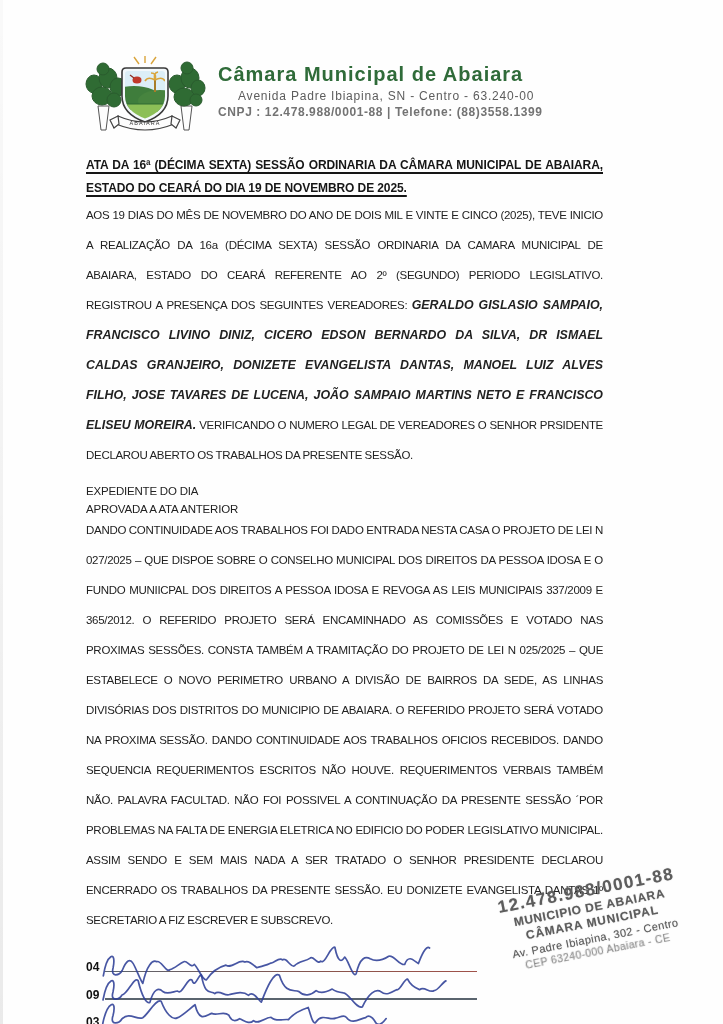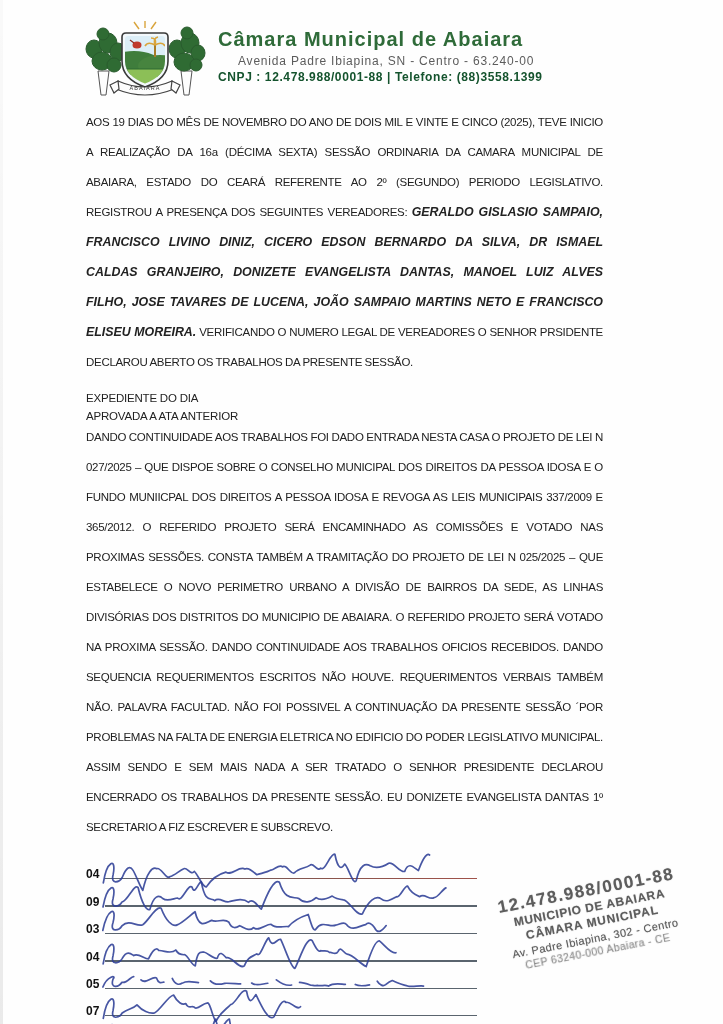--- a/index.html
+++ b/index.html
@@ -9,26 +9,26 @@
     margin:0 auto;
     background:#fefefe;
     overflow:hidden;
     font-family:"Liberation Sans", sans-serif;
     color:#1f1f1f;
     box-shadow:0 0 6px rgba(0,0,0,.25);
   }
   .scan-edge{position:absolute;left:0;top:0;width:3px;height:100%;
     background:linear-gradient(180deg,rgba(0,0,0,.02),rgba(0,0,0,.08));}
   
-  .header{display:flex;align-items:flex-start;padding:19px 0 0 84px;}
+  .header{display:flex;align-items:flex-start;padding:54px 0 0 84px;}
   .logo{flex:0 0 auto;margin-right:12px;}
   .header-text{padding-top:8px;}
   .org-name{font-size:20px;font-weight:700;letter-spacing:1px;color:#2f6b39;line-height:24px;}
   .addr{font-size:12px;color:#5c5c5c;letter-spacing:.8px;margin-top:2px;line-height:16px;margin-left:20px;}
-  .cnpj{font-size:12px;color:#14532d;letter-spacing:.6px;font-weight:600;line-height:17px;}
+  .cnpj{font-size:12px;color:#737373;letter-spacing:.6px;font-weight:600;line-height:17px;}
   
   .col{margin:0 120px 0 86px;width:517px;}
   .doc-title{
     margin-top:12px;
     font-size:12px;font-weight:700;letter-spacing:-0.1px;
     line-height:23px;text-align:justify;
     text-decoration:underline;text-decoration-thickness:1.5px;text-underline-offset:3px;
     color:#161616;
   }
   p.body-par{
@@ -127,20 +127,21 @@
     </div>
     <div class="header-text">
       <div class="org-name">Câmara Municipal de Abaiara</div>
       <div class="addr">Avenida Padre Ibiapina, SN - Centro - 63.240-00</div>
       <div class="cnpj">CNPJ : 12.478.988/0001-88  | Telefone: (88)3558.1399</div>
     </div>
   </div>
 
   <div class="col">
 
+    <div class="doc-title">ATA DA 16ª (DÉCIMA SEXTA) SESSÃO ORDINARIA DA CÂMARA MUNICIPAL DE ABAIARA, ESTADO DO CEARÁ DO DIA 19 DE NOVEMBRO DE 2025.</div>
 
     <p class="body-par par-opening"><span>AOS 19 DIAS DO MÊS DE NOVEMBRO DO ANO DE DOIS MIL E VINTE E CINCO (2025), TEVE INICIO A REALIZAÇÃO DA 16a (DÉCIMA SEXTA) SESSÃO ORDINARIA DA CAMARA MUNICIPAL DE ABAIARA, ESTADO DO CEARÁ REFERENTE AO 2º (SEGUNDO) PERIODO LEGISLATIVO. REGISTROU A PRESENÇA DOS SEGUINTES VEREADORES: </span><span class="names">GERALDO GISLASIO SAMPAIO, FRANCISCO LIVINO DINIZ, CICERO EDSON BERNARDO DA SILVA, DR ISMAEL CALDAS GRANJEIRO, DONIZETE EVANGELISTA DANTAS, MANOEL LUIZ ALVES FILHO, JOSE TAVARES DE LUCENA, JOÃO SAMPAIO MARTINS NETO E FRANCISCO ELISEU MOREIRA.</span><span> VERIFICANDO O NUMERO LEGAL DE VEREADORES O SENHOR PRSIDENTE DECLAROU ABERTO OS TRABALHOS DA PRESENTE SESSÃO.</span></p>
 
     <div class="label-line">EXPEDIENTE DO DIA</div>
     <div class="label-line2">APROVADA A ATA ANTERIOR</div>
 
     <p class="body-par par-body">DANDO CONTINUIDADE AOS TRABALHOS FOI DADO ENTRADA NESTA CASA O PROJETO DE LEI N 027/2025 – QUE DISPOE SOBRE O CONSELHO MUNICIPAL DOS DIREITOS DA PESSOA IDOSA E O FUNDO MUNIICPAL DOS DIREITOS A PESSOA IDOSA E REVOGA AS LEIS MUNICIPAIS 337/2009 E 365/2012. O REFERIDO PROJETO SERÁ ENCAMINHADO AS COMISSÕES E VOTADO NAS PROXIMAS SESSÕES. CONSTA TAMBÉM A TRAMITAÇÃO DO PROJETO DE LEI N 025/2025 – QUE ESTABELECE O NOVO PERIMETRO URBANO A DIVISÃO DE BAIRROS DA SEDE, AS LINHAS DIVISÓRIAS DOS DISTRITOS DO MUNICIPIO DE ABAIARA. O REFERIDO PROJETO SERÁ VOTADO NA PROXIMA SESSÃO. DANDO CONTINUIDADE AOS TRABALHOS OFICIOS RECEBIDOS. DANDO SEQUENCIA REQUERIMENTOS ESCRITOS NÃO HOUVE. REQUERIMENTOS VERBAIS TAMBÉM NÃO. PALAVRA FACULTAD. NÃO FOI POSSIVEL A CONTINUAÇÃO DA PRESENTE SESSÃO ´POR PROBLEMAS NA FALTA DE ENERGIA ELETRICA NO EDIFICIO DO PODER LEGISLATIVO MUNICIPAL. ASSIM SENDO E SEM MAIS NADA A SER TRATADO O SENHOR PRESIDENTE DECLAROU ENCERRADO OS TRABALHOS DA PRESENTE SESSÃO. EU DONIZETE EVANGELISTA DANTAS 1º SECRETARIO A FIZ ESCREVER E SUBSCREVO.</p>
 
     <div class="sigs" id="sigs">
         <div class="sig-row">

